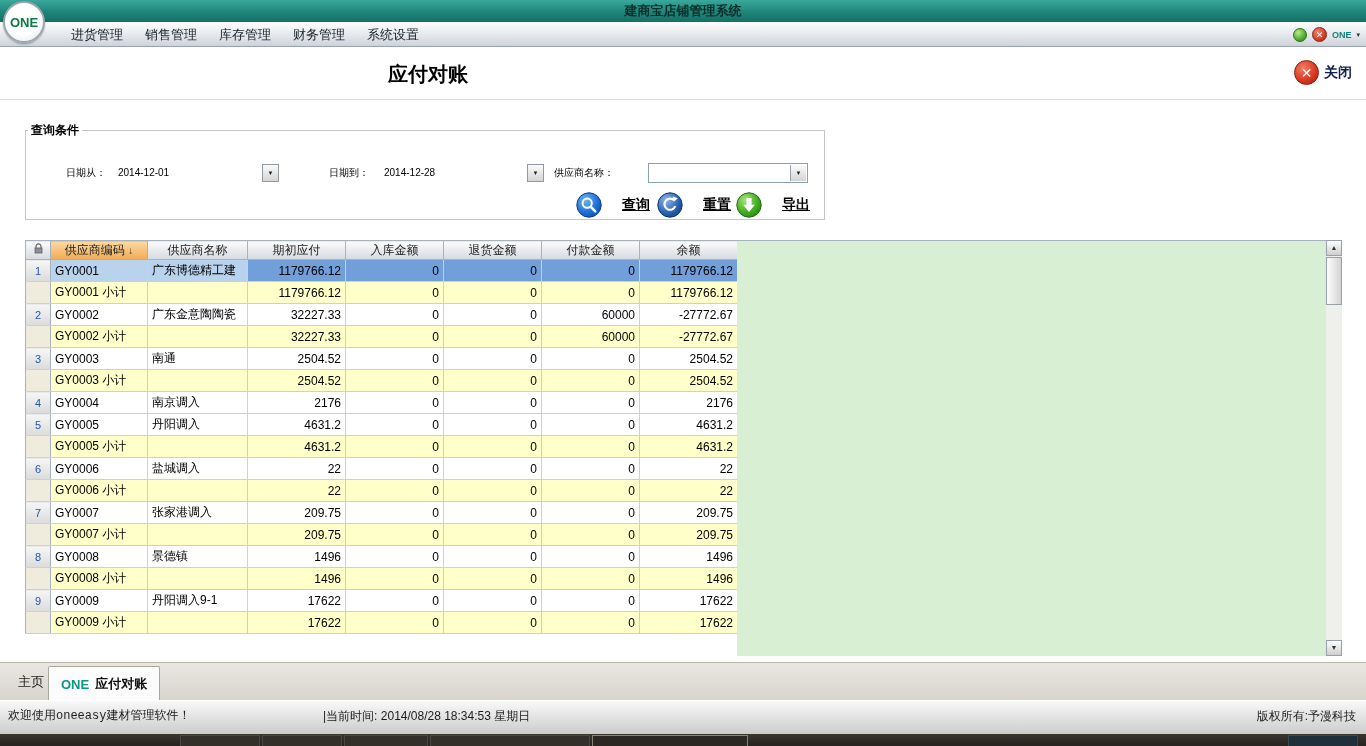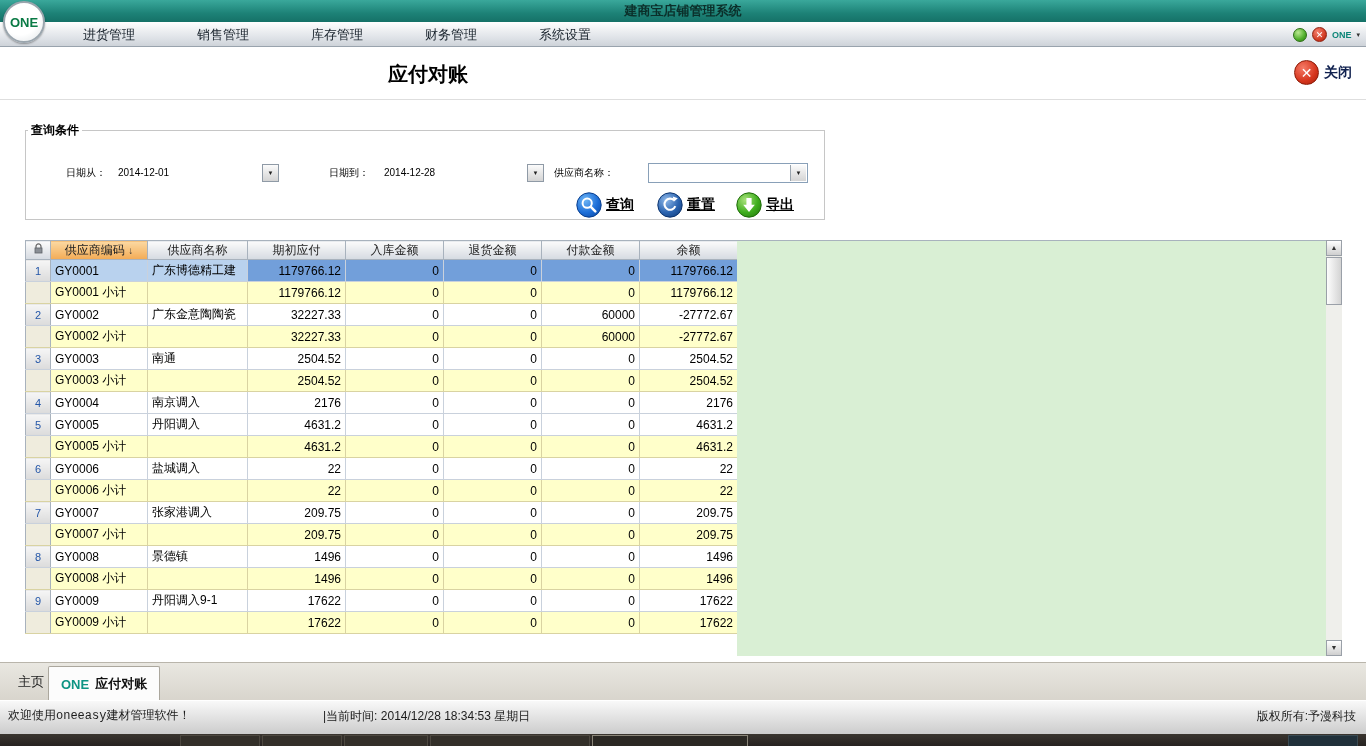--- a/index.html
+++ b/index.html
@@ -19,21 +19,21 @@
   .logo { position: absolute; left: 3px; top: 1px; width: 42px; height: 42px; border-radius: 50%;
     background: radial-gradient(circle at 40% 35%, #ffffff 55%, #dfe3e6 100%);
     border: 2px solid #9aa5ad; z-index: 30; display: flex; align-items: center; justify-content: center;
     box-shadow: 0 1px 2px rgba(0,0,0,.35); }
   .logo span { font-size: 13px; font-weight: bold; color: #0a7a45; }
 
   
   .menubar { position: absolute; top: 22px; left: 0; right: 0; height: 25px;
     background: linear-gradient(180deg, #fefefe, #dde1e6 70%, #ced3d9);
     border-bottom: 1px solid #99a3ad; }
-  .menu-items { position: absolute; left: 72px; top: 0; height: 16px; display: flex; gap: 40px; }
+  .menu-items { position: absolute; left: 60px; top: 0; height: 16px; display: flex; }
   .menu-item { padding: 0 11px; line-height: 25px; font-size: 13px; color: #16202a; cursor: pointer; }
   .menu-right { position: absolute; right: 6px; top: 0; height: 25px; display: flex; align-items: center; gap: 5px; }
   .sphere { width: 14px; height: 14px; border-radius: 50%;
     background: radial-gradient(circle at 35% 30%, #b9e890, #4fae2a 60%, #2f7d16); border: 1px solid #2c6e14; }
   .close-sm { width: 15px; height: 15px; border-radius: 50%;
     background: radial-gradient(circle at 35% 30%, #f4816f, #d03a22 65%, #a82310);
     color: #fff; font-size: 9px; font-weight: bold; text-align: center; line-height: 14px; border: 1px solid #8e1d0c; }
   .menu-one { font-size: 9px; font-weight: bold; color: #0d8578; }
   .menu-caret { font-size: 7px; color: #333; }
 
@@ -61,21 +61,21 @@
     background: linear-gradient(#fbfbfb, #d4d4d4); border: 1px solid #8f9aa6;
     font-size: 6px; color: #222; text-align: center; line-height: 16px; cursor: pointer; }
   .dd-from { left: 236px; } .dd-to { left: 501px; }
   .combo { position: absolute; left: 622px; top: 24px; width: 160px; height: 20px;
     border: 1px solid #89a0b8; background: #fff; }
   .combo input { position: absolute; left: 1px; top: 1px; width: 140px; height: 16px;
     border: none; outline: none; font-size: 12px; padding: 0 3px; }
   .combo-arrow { position: absolute; right: 1px; top: 1px; bottom: 1px; width: 16px;
     background: linear-gradient(#fbfbfb, #d4d4d4); border-left: 1px solid #9aa4ae;
     font-size: 6px; text-align: center; line-height: 16px; color: #222; cursor: pointer; }
-  .action { position: absolute; top: 53px; display: flex; align-items: center; gap: 4px; cursor: pointer; }
+  .action { position: absolute; top: 53px; display: flex; align-items: center; gap: 20px; cursor: pointer; }
   .a-search { left: 550px; } .a-reset { left: 631px; } .a-export { left: 710px; }
   .action .lbl { font-size: 14px; font-weight: bold; color: #000; text-decoration: underline; }
 
   
   .gridwrap { position: absolute; left: 25px; top: 240px; width: 712px; height: 416px; overflow: hidden; }
   table.grid { border-collapse: collapse; table-layout: fixed; width: 712px; }
   .grid th { height: 19px; padding: 0 3px; font-size: 12px; font-weight: normal; color: #222;
     text-align: center; background: linear-gradient(#fbfbfb, #d5dae1);
     border: 1px solid #a8b2bd; border-left: none; white-space: nowrap; overflow: hidden; }
   .grid th:first-child { border-left: 1px solid #a8b2bd; }
@@ -452,21 +452,21 @@
     <span class="tab-home">主页</span>
     <div class="tab-active">
       <span class="tab-one">ONE</span>
       <span class="tab-label">应付对账</span>
     </div>
   </div>
 
   <div class="statusbar">
     <span class="st-welcome">欢迎使用oneeasy建材管理软件！</span>
     <span class="st-user">|当前用户: 系统管理员</span>
-    <span class="st-time">|当前时间: 2014/12/28 18:34:53 星期日</span>
+    <span class="st-time">|当前时间: 2014/08/28 18:34:53 星期日</span>
     <span class="st-copy">版权所有:予漫科技</span>
   </div>
 
   <div class="taskbar">
     <div class="tb-item tb-1"></div>
     <div class="tb-item tb-2"></div>
     <div class="tb-item tb-3"></div>
     <div class="tb-item tb-4"></div>
     <div class="tb-item tb-5"></div>
     <div class="tb-item tb-6"></div>

